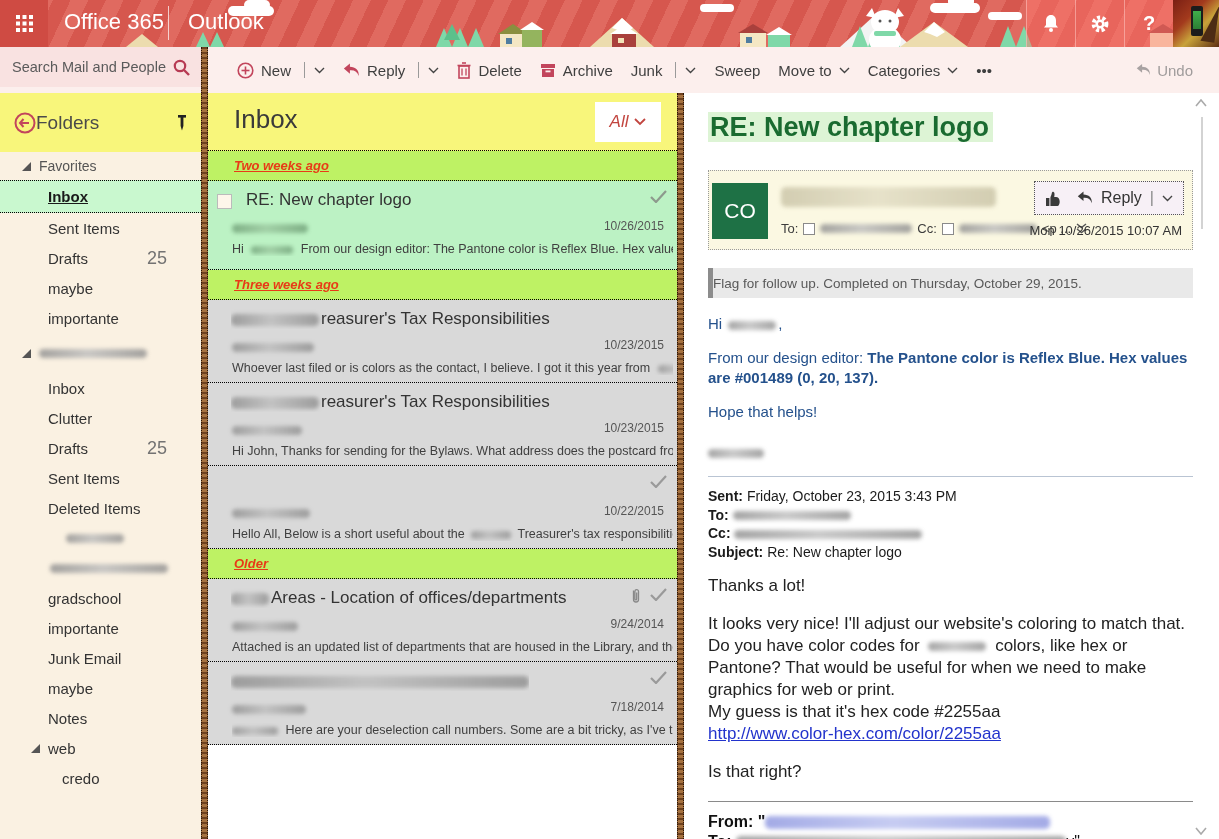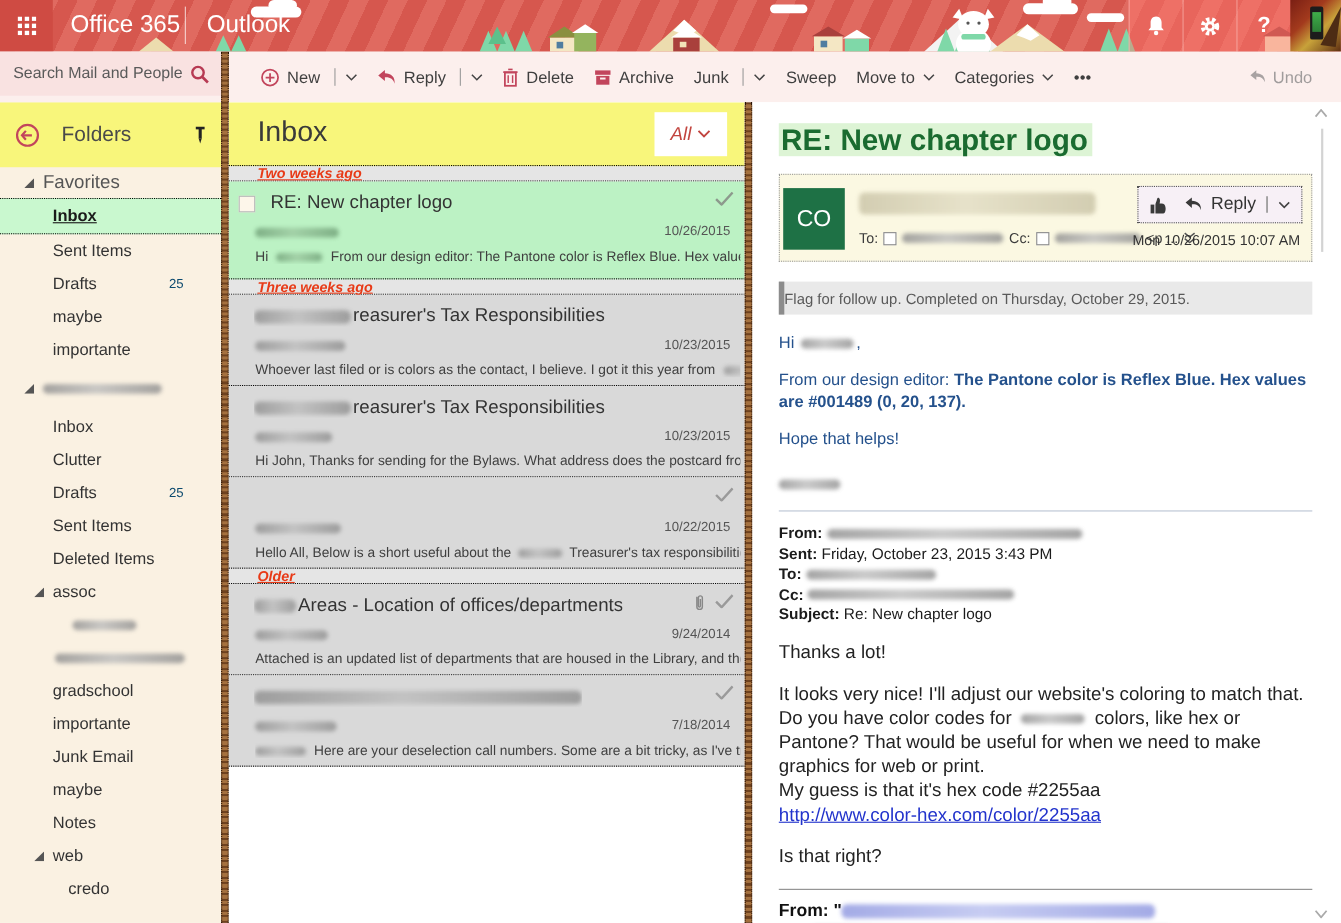--- a/index.html
+++ b/index.html
@@ -44,61 +44,61 @@
   .sidebar { position:absolute; left:0; top:93px; width:201px; bottom:0; background:#faf1e2; overflow:hidden; }
   .vdiv { position:absolute; width:7px; background:repeating-linear-gradient(to bottom,#6e411e 0 2px,#a5713f 2px 5px);
     border-left:1px dotted #2a1506; border-right:1px dotted #2a1506; cursor:col-resize; }
   .vdiv.l { left:201px; top:47px; bottom:0; }
   .vdiv.r { left:677px; top:93px; bottom:0; }
   .listpane { position:absolute; left:208px; top:93px; width:469px; bottom:0; background:#fff; overflow:hidden; }
   .readpane { position:absolute; left:684px; top:93px; right:0; bottom:0; background:#fff; overflow:hidden;
     padding:15px 26px 0 24px; }
 
   
-  .fold-head { height:59px; background:#f8f67b; display:flex; align-items:center; padding:0 14px; gap:20px; }
+  .fold-head { height:59px; background:#f8f67b; display:flex; align-items:center; padding:0 14px; gap:0; }
   .fold-head .title { font-size:19px; color:#4a4a4a; flex:1; }
   .srow { position:relative; height:30px; display:flex; align-items:center; font-size:15px; color:#333; cursor:pointer; }
-  .srow.sect { height:28px; font-size:17px; color:#555;border-radius:12px; }
+  .srow.sect { height:28px; font-size:14px; color:#555;border-radius:12px; }
   .srow .tw { margin:0 8px 0 22px; display:flex; }
   .srow .tw2 { margin:0 8px 0 31px; display:flex; }
   .srow .lab1 { padding-left:48px; }
   .srow .lab2 { padding-left:62px; }
-  .srow .count { position:absolute; right:34px; font-size:12px; color:#0c4a6e; }
+  .srow .count { position:absolute; right:34px; font-size:18px; color:#737373; }
   .srow.sel { background:#c9f8cf; border-top:1px dotted #000; border-bottom:1px dotted #000; height:33px; }
   .srow.sel .lab1 { font-weight:bold; text-decoration:underline; color:#1a1a1a; }
   .sm { display:inline-block; height:9px; border-radius:5px; filter:blur(2px); opacity:.8;
     background:linear-gradient(90deg,#8e8e8e,#bdbdbd 45%,#8e8e8e); vertical-align:middle; }
 
   
   .list-head { height:58px; background:#f8f67b; border-bottom:1px dotted #000; position:relative; }
   .list-head .t { position:absolute; left:26px; top:11px; font-size:26px; color:#3a3a3a; }
   .filter { position:absolute; right:16px; top:9px; width:66px; height:40px; background:#fff;
     display:flex; align-items:center; justify-content:center; gap:6px; cursor:pointer; }
   .filter .f { color:#c2453f; font-size:17px; font-style:italic; }
-  .ghead { height:14px; background:#e5e5e5; border-bottom:1px dotted #000; display:flex; align-items:center; }
+  .ghead { height:30px; background:#bef264; border-bottom:1px dotted #000; display:flex; align-items:center; }
   .ghead span { margin-left:26px; color:#e83a17; font-size:13px; font-weight:bold; font-style:italic;
     text-decoration:underline; }
   .msg { position:relative; height:83px; background:#d9d9d9; border-bottom:1px dotted #000; cursor:pointer; overflow:hidden; }
   .msg.sel { background:#bcf2c4; height:89px; }
   .msg .subj { position:absolute; left:23px; top:9px; font-size:17px; color:#333; white-space:nowrap;
     max-width:395px; overflow:hidden; }
   .msg.sel .subj { left:38px; }
   .msg .cb { position:absolute; left:9px; top:13px; width:15px; height:15px; background:#fdf6ea;
     border:1px solid #bbb; }
   .msg .from { position:absolute; left:24px; top:38px; }
   .msg .date { position:absolute; right:13px; top:38px; font-size:12px; color:#555; }
   .msg .prev { position:absolute; left:24px; right:4px; top:61px; font-size:12.5px; color:#3f3f3f;
     white-space:nowrap; overflow:hidden; }
   .msg .chk { position:absolute; right:10px; top:9px; }
   .msg .clip { position:absolute; right:36px; top:9px; }
   .sm.gr { background:linear-gradient(90deg,#6f9f76,#9cc9a0 45%,#6f9f76); }
 
   
   .rtitle { display:inline; font-size:27px; color:#1a6b30; background:#ddf4d5; line-height:38px; padding:0 4px 0 2px; }
-  .sendercard { margin-top:12px; border:1px dotted #9a9a9a; background:#fbf8e2; height:80px; position:relative; }
+  .sendercard { margin-top:24px; border:1px dotted #9a9a9a; background:#fbf8e2; height:80px; position:relative; }
   .sc-av { position:absolute; left:3px; top:12px; width:56px; height:56px; background:#1e7145; color:#fff;
     font-size:21px; display:flex; align-items:center; justify-content:center; }
   .sc-name { position:absolute; left:72px; top:16px; }
   .sc-line2 { position:absolute; left:72px; top:50px; font-size:13px; color:#3c3c3c; display:flex;
     align-items:center; gap:5px; }
   .sc-line2 .box { width:12px; height:12px; border:1px solid #8a8a8a; background:#fff; display:inline-block; cursor:pointer; }
   .sc-actions { position:absolute; right:8px; top:10px; border:1px dotted #555; display:flex;
     align-items:center; height:34px; padding:0 10px; gap:14px; background:#f7f0f6; }
   .sc-actions .reply { display:flex; align-items:center; gap:8px; font-size:16px; color:#333; cursor:pointer; }
   .sc-time { position:absolute; right:10px; top:52px; font-size:13px; color:#333; }
@@ -374,28 +374,20 @@
       <span class="lab1">Drafts</span>
       <span class="count">25</span>
     </div>
     <div class="srow">
       <span class="lab1">Sent Items</span>
     </div>
     <div class="srow">
       <span class="lab1">Deleted Items</span>
     </div>
     <div class="srow">
-      <span class="tw2">
-          <svg width="9" height="9">
-            <polygon points="9,0 9,9 0,9" fill="#555"></polygon>
-          </svg>
-        </span>
-      <span>assoc</span>
-    </div>
-    <div class="srow">
       <span class="sm" style="width:58px;margin-left:66px"></span>
     </div>
     <div class="srow">
       <span class="sm" style="width:118px;margin-left:50px"></span>
     </div>
     <div class="srow">
       <span class="lab1">gradschool</span>
     </div>
     <div class="srow">
       <span class="lab1">importante</span>
@@ -592,21 +584,20 @@
       <p>
         <span>From our design editor: </span><b>The Pantone color is Reflex Blue. Hex values are #001489 (0, 20, 137).</b>
       </p>
       <p style="margin-bottom:20px">Hope that helps!</p>
       <p><span class="sm" style="width:56px"></span></p>
     </div>
 
     <hr class="hr">
 
     <div class="qhead">
-      <div><b>From:</b> <span class="sm" style="width:232px"></span></div>
       <div><b>Sent:</b> <span>Friday, October 23, 2015 3:43 PM</span></div>
       <div><b>To:</b> <span class="sm" style="width:118px"></span></div>
       <div><b>Cc:</b> <span class="sm" style="width:188px"></span></div>
       <div><b>Subject:</b> <span>Re: New chapter logo</span></div>
     </div>
 
     <div class="qbody">
       <p>Thanks a lot!</p>
       <p style="margin-bottom:0">
         <span>It looks very nice! I'll adjust our website's coloring to match that. Do you have color codes for</span>

